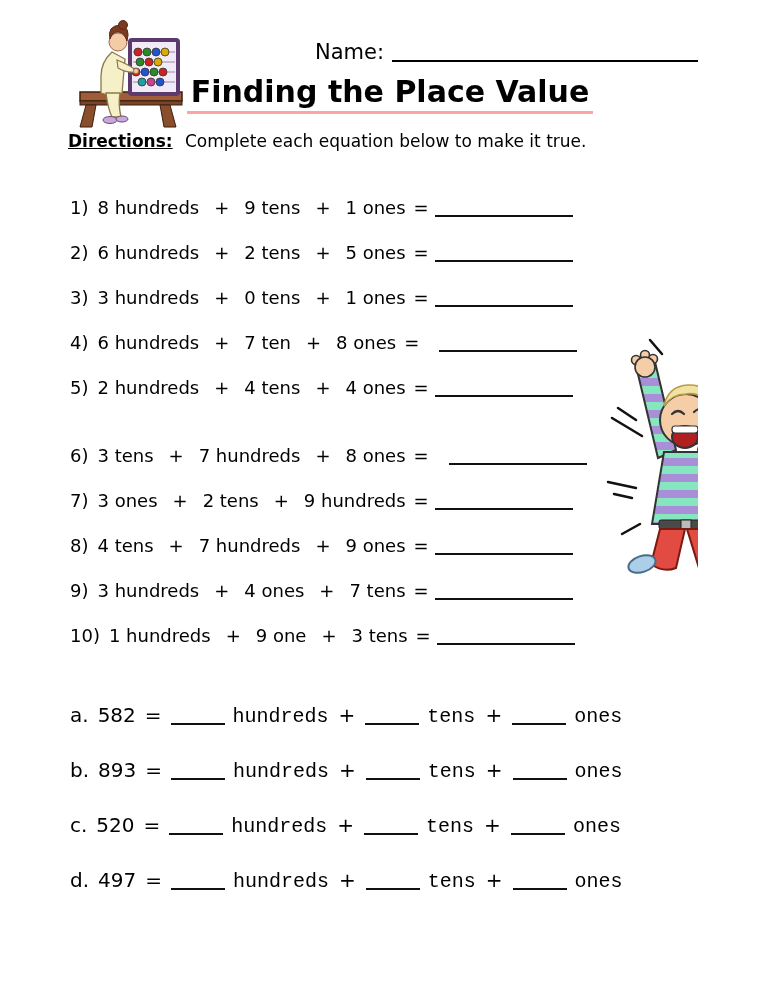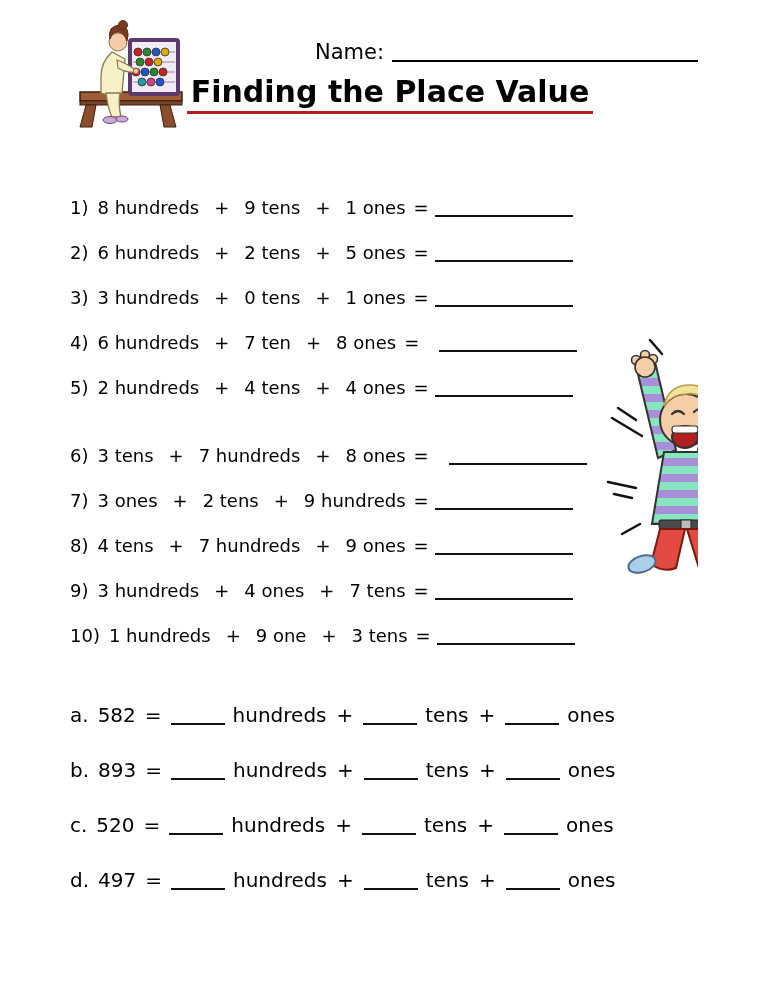--- a/index.html
+++ b/index.html
@@ -6,41 +6,41 @@
   .page{
     position:relative;width:698px;height:1000px;background:#ffffff;
     font-family:"DejaVu Sans","Liberation Sans",sans-serif;color:#000;overflow:hidden;
   }
   
   .clipart-abacus{position:absolute;left:72px;top:12px;width:125px;height:118px;}
   .name-row{position:absolute;left:315px;top:40px;font-size:21px;white-space:nowrap;}
   .name-line{display:inline-block;width:348px;height:1px;border-bottom:2px solid #000;
     transform:translateY(3px);margin-left:8px;}
   .title-wrap{position:absolute;left:110px;top:74px;width:560px;text-align:center;}
-  .title{font-size:30px;font-weight:bold;border-bottom:3px solid #b91c1c;padding:0 4px 2px;}
+  .title{font-size:30px;font-weight:bold;border-bottom:3px solid #fca5a5;padding:0 4px 2px;}
   .directions{position:absolute;left:68px;top:131px;font-size:17px;white-space:nowrap;}
   .directions .lbl{font-weight:bold;text-decoration:underline;}
   .directions .txt{margin-left:7px;}
   
   .problems{position:absolute;left:70px;top:197px;font-size:18px;z-index:2;}
   .prob{display:flex;align-items:baseline;height:25px;margin-bottom:20px;white-space:nowrap;}
   .prob.groupend{margin-bottom:43px;}
   .pnum{margin-right:9px;}
   .plus{margin:0 15px;}
   .eq{margin:0 6px 0 8px;}
   .blank{display:inline-block;width:138px;height:1px;border-bottom:2px solid #111;
     transform:translateY(3px);}
   .prob.gap .blank{margin-left:14px;}
   
   .expansion{position:absolute;left:70px;top:703px;font-size:20px;z-index:2;}
   .exp{display:flex;align-items:baseline;height:28px;margin-bottom:27px;white-space:nowrap;}
   .exp .letter{margin-right:9px;}
   .exp .eq{margin:0 9px;}
   .exp .plus{margin:0 10px;}
-  .exp .unit{margin-left:8px;}
+  .exp .unit{margin-left:8px;font-family:Liberation Mono, monospace;}
   .blank.small{width:54px;}
   
   .clipart-kid{position:absolute;left:606px;top:322px;width:167px;height:258px;z-index:1;}
   .footer{position:absolute;right:44px;top:934px;font-size:15px;color:#2e2e2e;}
 </style>
 </head>
 <body>
 
 <div class="page">
 
@@ -85,20 +85,24 @@
   </svg>
 
   <div class="name-row">
     <span>Name:</span><span class="name-line"></span>
   </div>
 
   <div class="title-wrap">
     <span class="title">Finding the Place Value</span>
   </div>
 
+  <div class="directions">
+    <span class="lbl">Directions:</span>
+    <span class="txt">Complete each equation below to make it true.</span>
+  </div>
 
   <div class="problems">
 
     <div class="prob">
       <span class="pnum">1)</span>
       <span class="term">8 hundreds</span>
       <span class="plus">+</span>
       <span class="term">9 tens</span>
       <span class="plus">+</span>
       <span class="term">1 ones</span>

